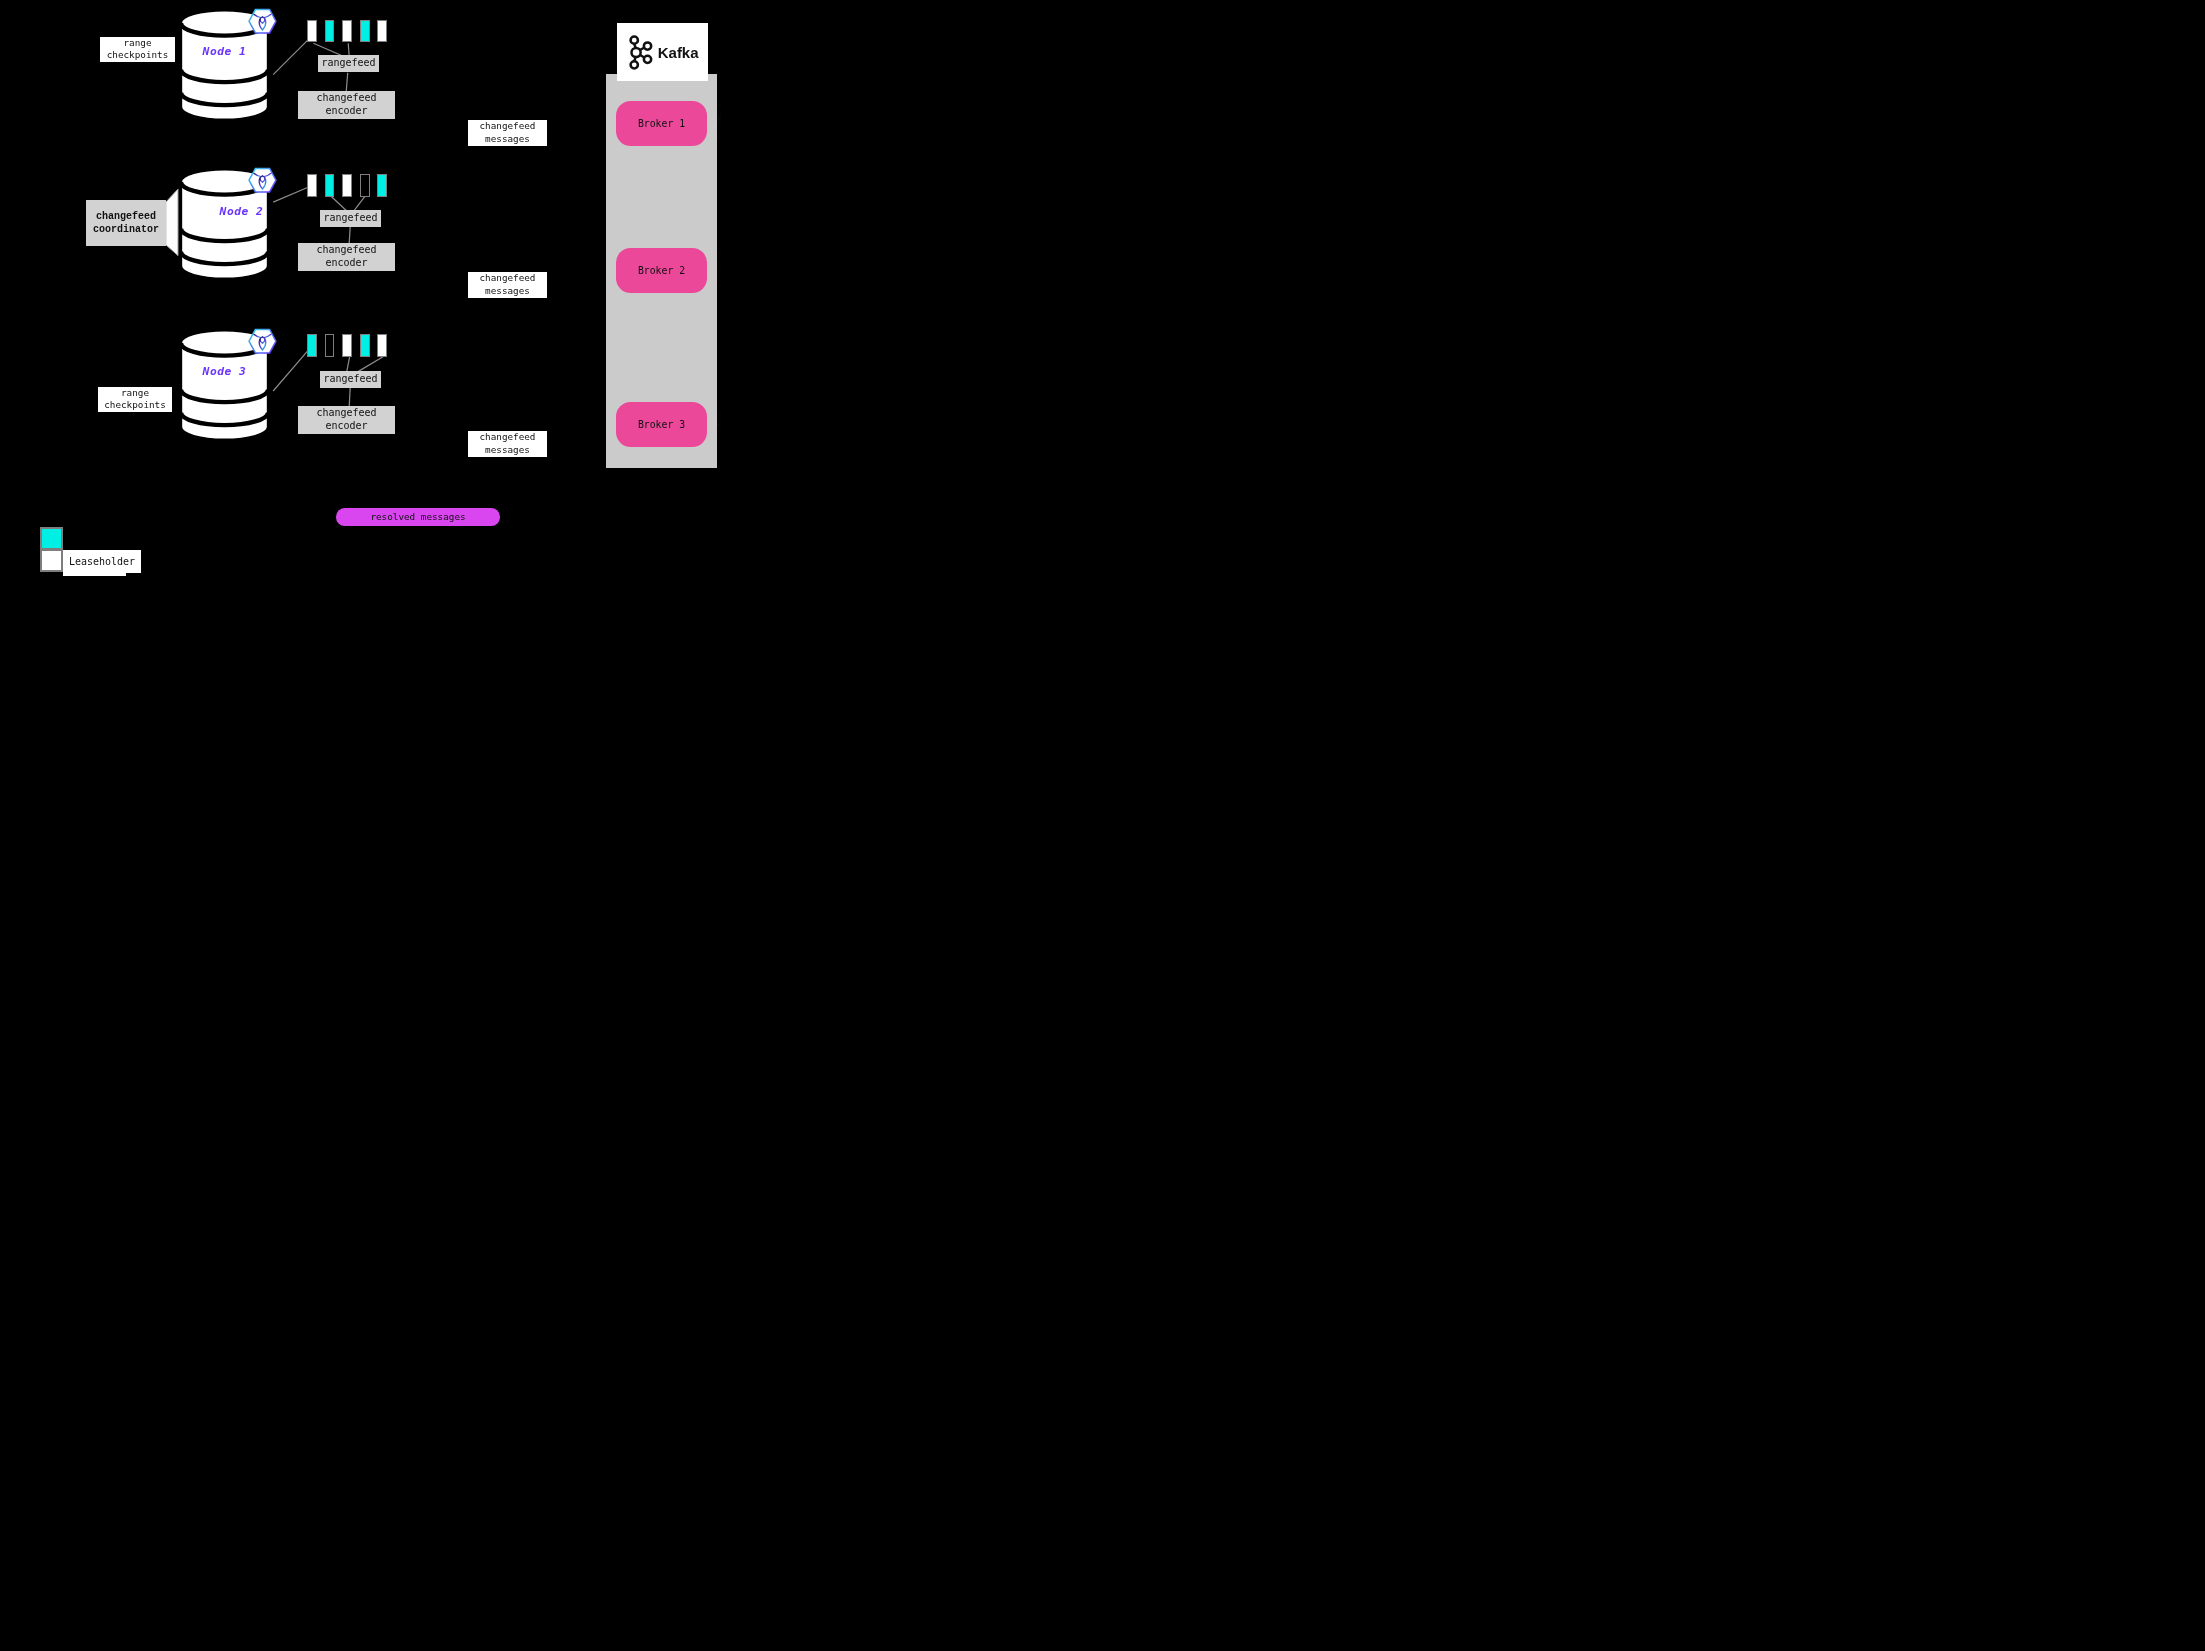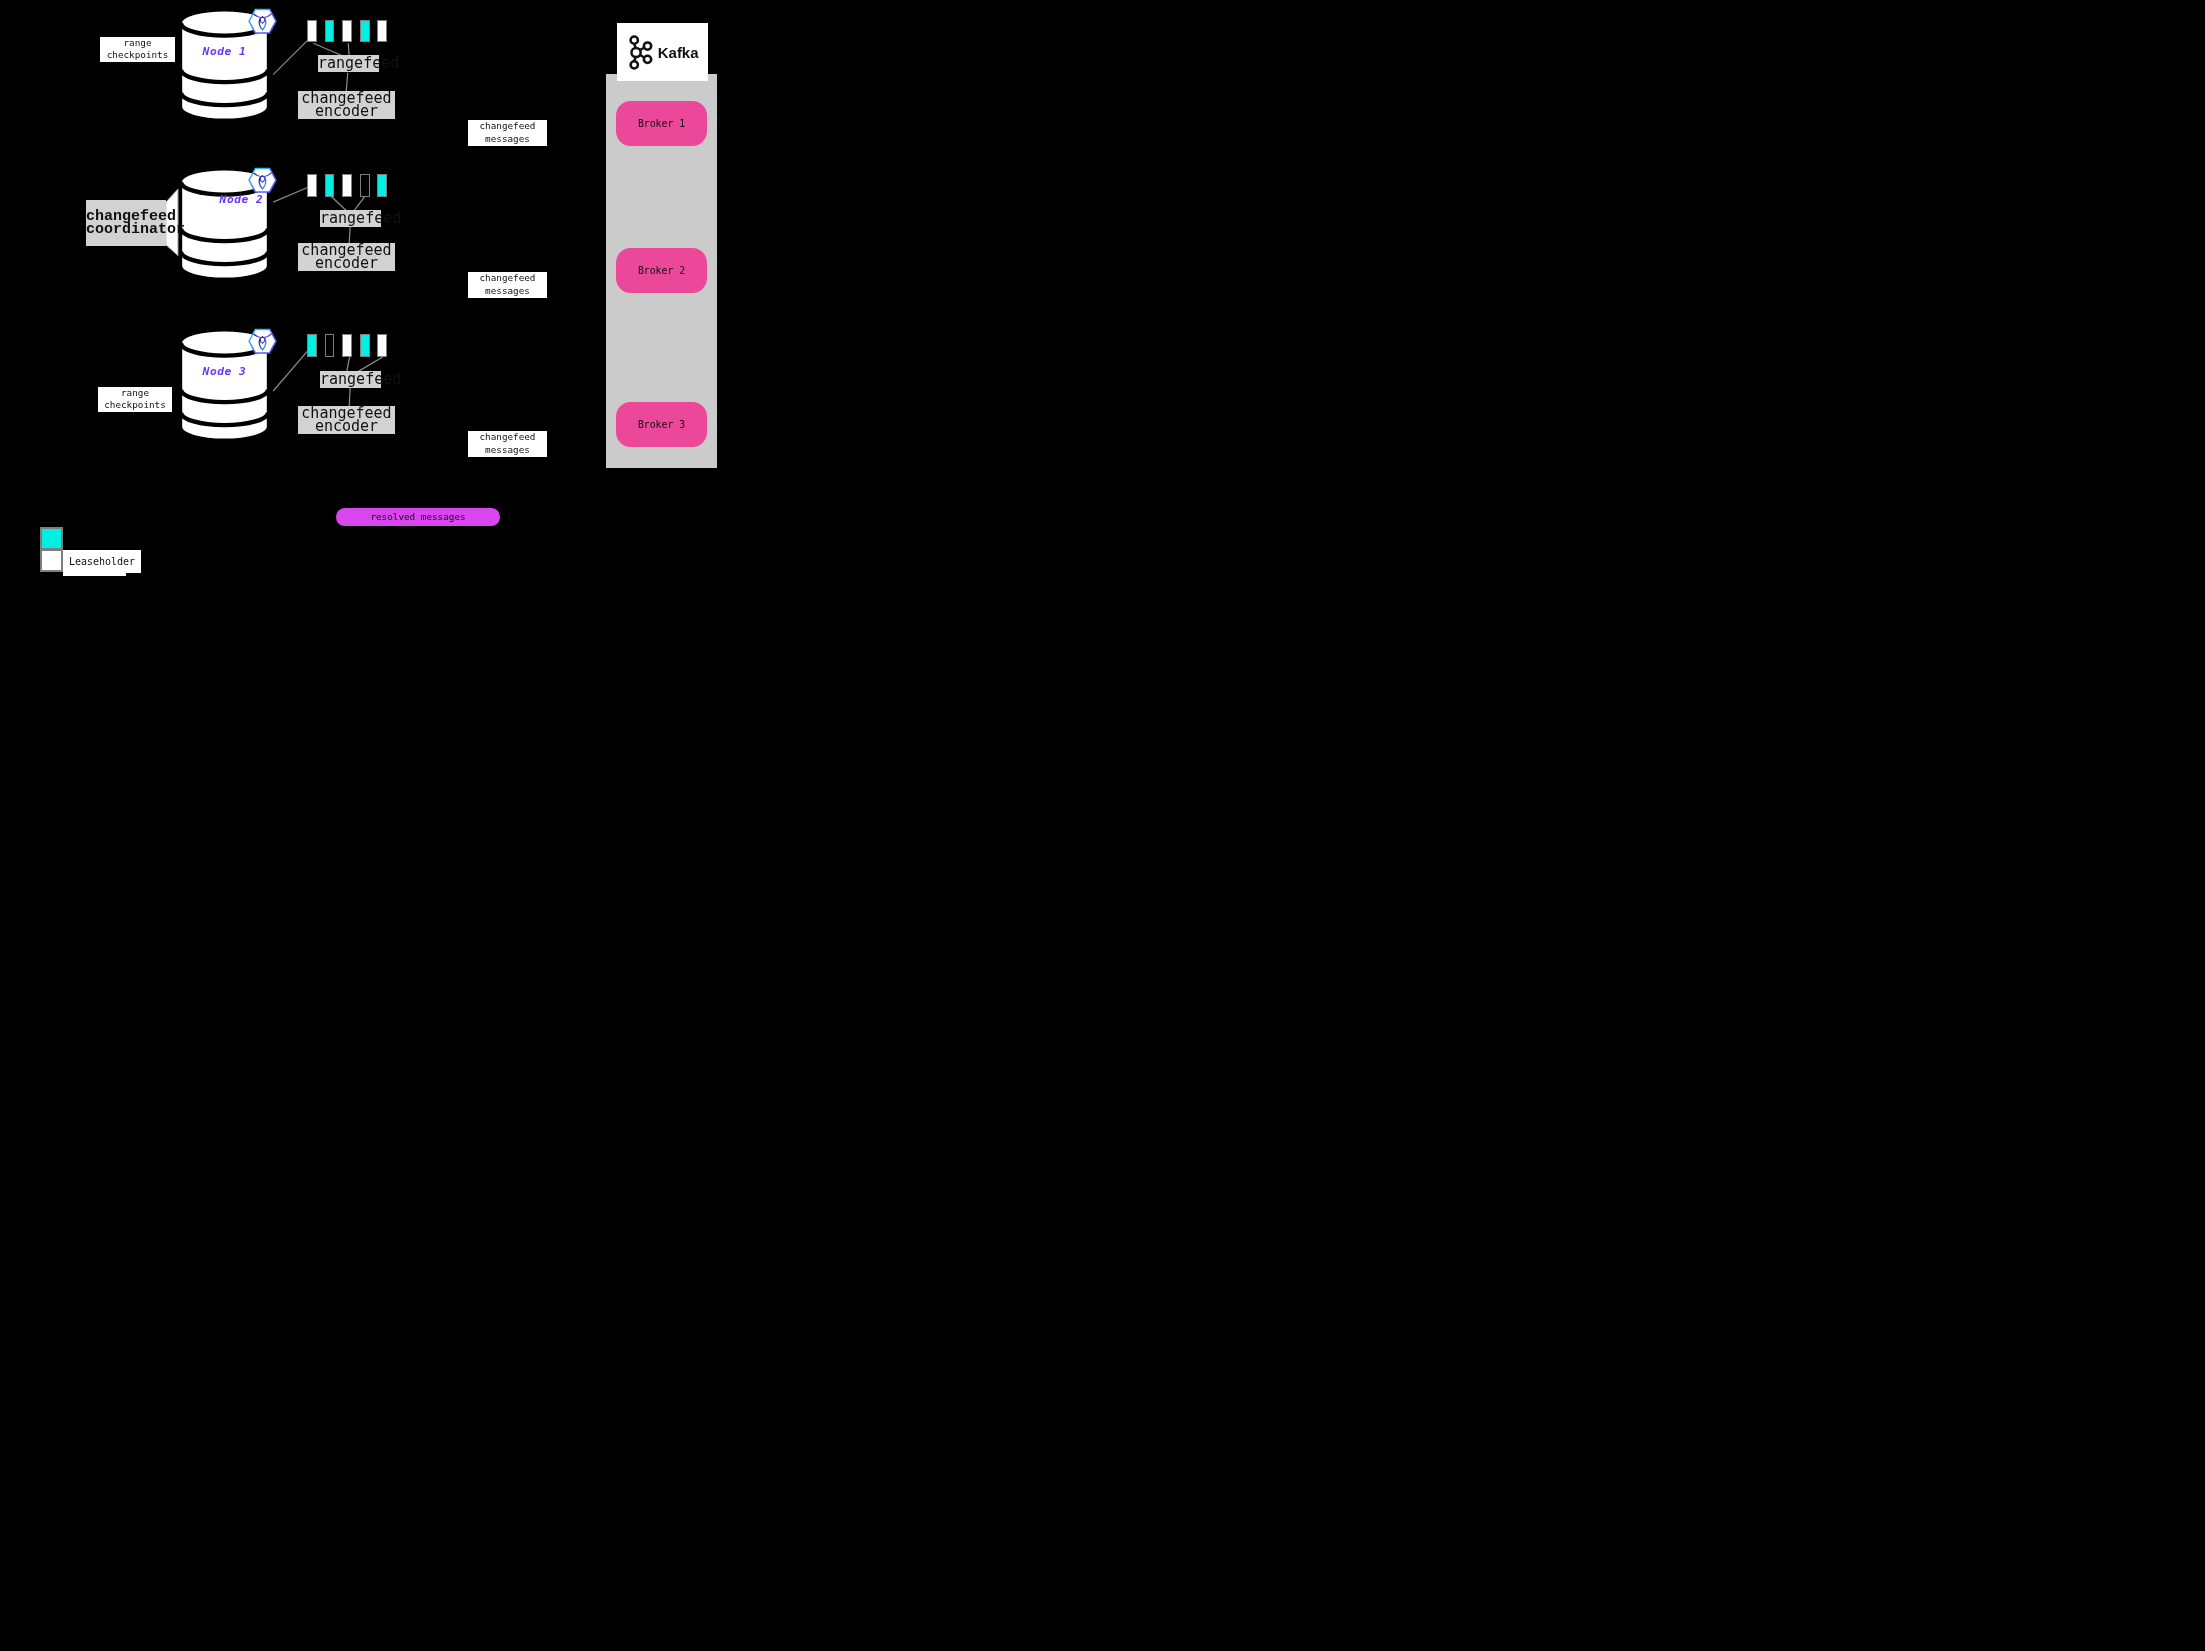--- a/index.html
+++ b/index.html
@@ -25,21 +25,21 @@
     color:var(--purple,#6933ff);
     font-style:italic;
   }
   .ranges{z-index:3;left:307px;display:flex;gap:7.8px;}
   .range{width:9.8px;height:22.6px;border:1.5px solid var(--range-border,#7e7e7e);background:transparent;}
   .range.replica{background:var(--replica,#fff);}
   .range.leaseholder{background:var(--cyan,#00efe4);}
   .range.empty{background:transparent;}
 
   .graybox{
-    background:var(--box-gray,#d2d2d2);text-align:center;font-size:15px;z-index:3;
+    background:var(--box-gray,#d2d2d2);text-align:center;font-size:10px;z-index:3;
     display:flex;flex-direction:column;justify-content:center;line-height:12.7px;
   }
   .whitebox{
     background:#fff;text-align:center;font-size:9.3px;z-index:3;
     display:flex;flex-direction:column;justify-content:center;line-height:12.3px;
   }
   .rangefeed{left:318px;width:61px;height:17px;}
   .coordinator{left:86px;top:200px;width:80px;height:46px;font-weight:bold;line-height:13.2px;z-index:3;font-family:Liberation Mono, monospace;}
   .rc-label{overflow:hidden;line-height:11.8px;}
 
@@ -172,21 +172,21 @@
     <span>changefeed coordinator</span>
   </div>
 
   <svg class="abs cylinder" style="left:179px;top:162px;" width="91" height="123" viewBox="0 0 186 250">
     <path d="M4,40 L4,212 A89,26 0 0 0 182,212 L182,40" fill="#fff" stroke="#000" stroke-width="5"></path>
     <path d="M4,135 A89,26 0 0 0 182,135" fill="none" stroke="#000" stroke-width="9"></path>
     <path d="M4,182 A89,26 0 0 0 182,182" fill="none" stroke="#000" stroke-width="9"></path>
     <ellipse cx="93" cy="40" rx="89" ry="26" fill="#fff" stroke="#000" stroke-width="5"></ellipse>
     <path d="M4,40 A89,26 0 0 0 182,40" fill="none" stroke="#000" stroke-width="9"></path>
   </svg>
-  <div class="abs node-label" style="top:193px;padding-left:34px;">Node 2</div>
+  <div class="abs node-label" style="top:205px;padding-left:34px;">Node 2</div>
   <svg class="abs hexbadge" style="left:247px;top:166px;" width="31" height="28.4" viewBox="0 0 63 58">
     <polygon points="4,29 17,5 46,5 59,29 46,53 17,53" fill="#fff" stroke="url(#hexgrad)" stroke-width="3"></polygon>
     <g fill="none" stroke="url(#buggrad)" stroke-width="2.6" stroke-linecap="round">
       <path d="M14,15 C21,21 28,22 31.5,21"></path>
       <path d="M49,15 C42,21 35,22 31.5,21"></path>
       <path d="M31.5,20 C40,24 41,37 31.5,47 C22,37 23,24 31.5,20 Z"></path>
       <path d="M31.5,47 L31.5,33"></path>
       <path d="M31.5,33 C27.5,31 26.5,27 26.5,25"></path>
       <path d="M31.5,33 C35.5,31 36.5,27 36.5,25"></path>
     </g>

